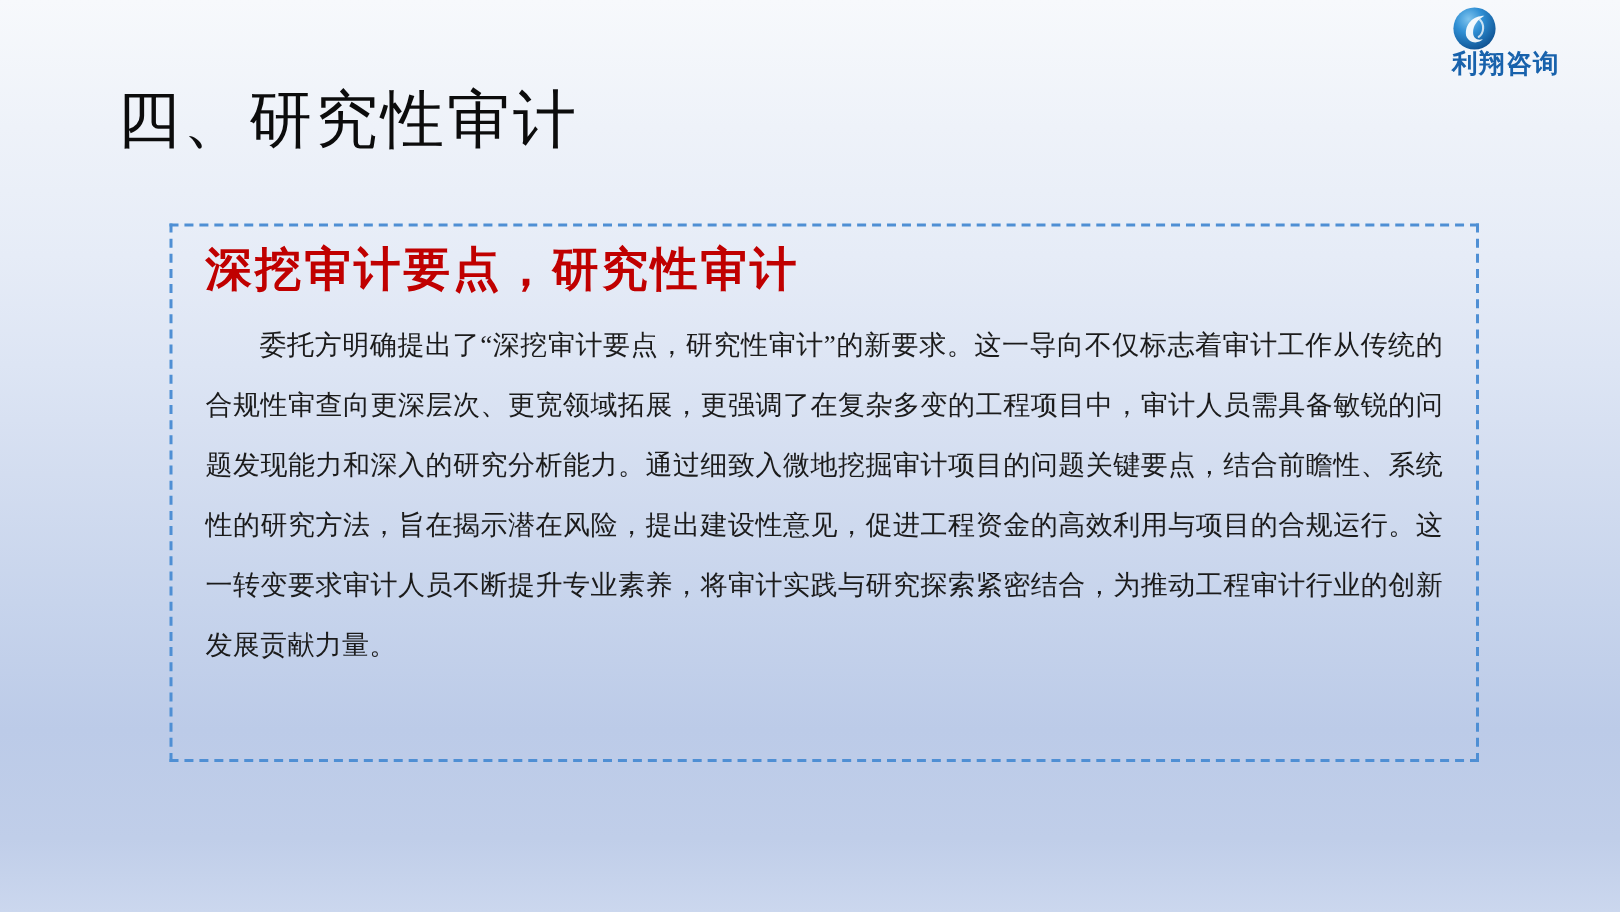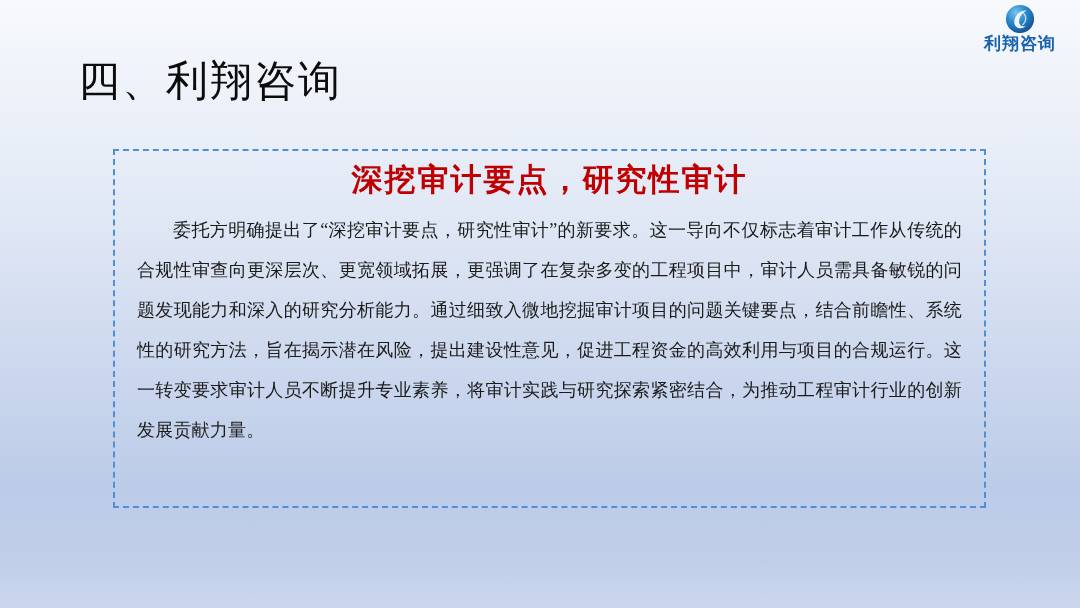--- a/index.html
+++ b/index.html
@@ -34,21 +34,21 @@
 
   
   #logo {
     position: absolute;
     top: 4px;
     right: 8px;
     width: 104px;
     height: 58px;
     display: flex;
     flex-direction: column;
-    align-items: center;
+    align-items: flex-start;
     justify-content: flex-start;
   }
   #logo-mark {
     width: 30px;
     height: 30px;
     display: block;
   }
   #logo-text {
     margin-top: 1px;
     font-family: "DejaVu Sans", "Liberation Sans", sans-serif;
@@ -79,21 +79,21 @@
     top: 149px;
     width: 873px;
     height: 359px;
     box-sizing: border-box;
     border: 2px dashed #4f8fd4;
     padding: 6px 22px 0 22px;
   }
 
   #box-heading {
     margin: 4px 0 0 0;
-    text-align: center;
+    text-align: left;
     color: #c00000;
     font-size: 31px;
     font-weight: bold;
     letter-spacing: 2px;
     line-height: 1.25;
     white-space: nowrap;
   }
 
   #body-text {
     margin: 10px 0 0 0;
@@ -120,20 +120,20 @@
           <stop offset="100%" stop-color="#0d4f8f"></stop>
         </radialGradient>
       </defs>
       <circle cx="32" cy="32" r="30" fill="url(#lg)"></circle>
       <path d="M20 42 C18 26 30 14 46 14 C36 20 30 28 30 38 C30 45 36 50 44 47 C38 54 24 54 20 42 Z" fill="#ffffff" opacity="0.92"></path>
       <path d="M40 20 C46 26 46 38 38 44" stroke="#ffffff" stroke-width="3" fill="none" opacity="0.75" stroke-linecap="round"></path>
     </svg>
     <div id="logo-text">利翔咨询</div>
   </div>
 
-  <div id="page-title">四、利翔咨询</div>
+  <div id="page-title">四、研究性审计</div>
 
   <div id="content-box">
     <div id="box-heading">深挖审计要点，研究性审计</div>
     <p id="body-text">委托方明确提出了“深挖审计要点，研究性审计”的新要求。这一导向不仅标志着审计工作从传统的合规性审查向更深层次、更宽领域拓展，更强调了在复杂多变的工程项目中，审计人员需具备敏锐的问题发现能力和深入的研究分析能力。通过细致入微地挖掘审计项目的问题关键要点，结合前瞻性、系统性的研究方法，旨在揭示潜在风险，提出建设性意见，促进工程资金的高效利用与项目的合规运行。这一转变要求审计人员不断提升专业素养，将审计实践与研究探索紧密结合，为推动工程审计行业的创新发展贡献力量。</p>
   </div>
 
 </div>
 
 </body></html>

